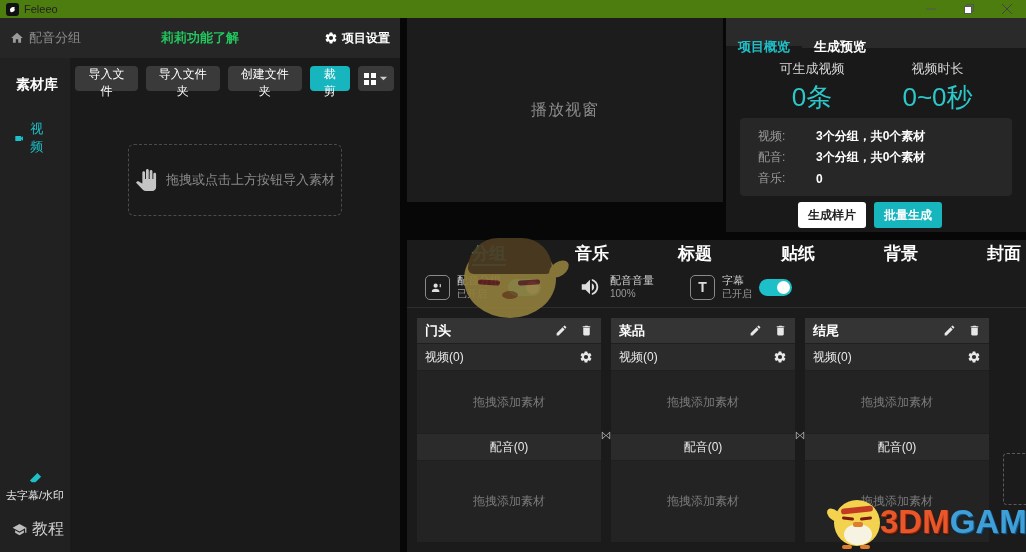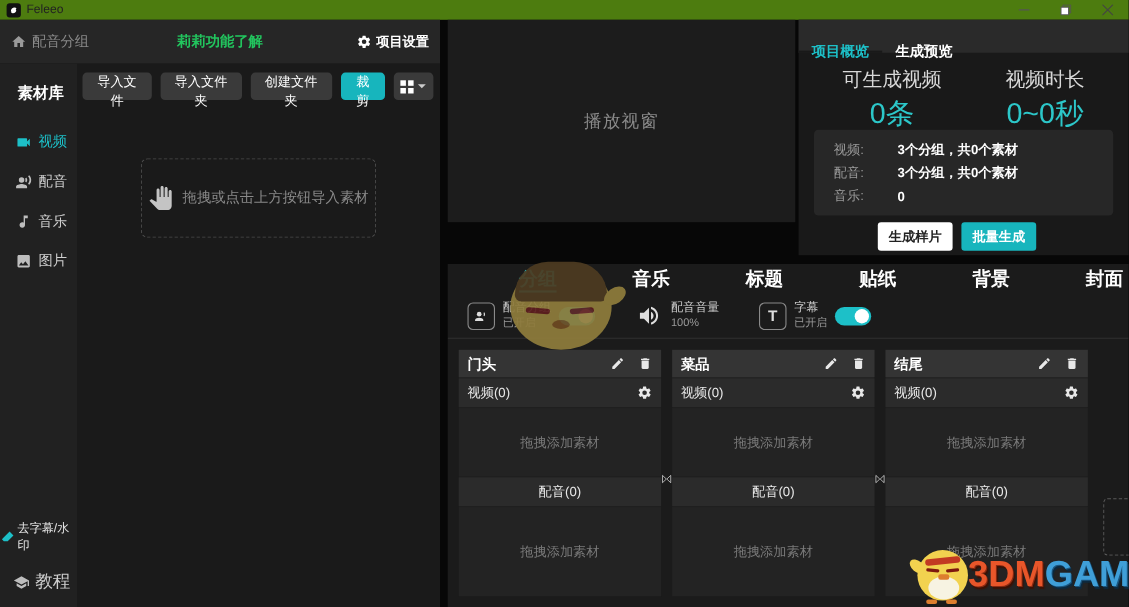--- a/index.html
+++ b/index.html
@@ -24,27 +24,27 @@
   .nav-back { display:flex; align-items:center; gap:5px; color:#8a8a8a; font-size:13px; padding-left:10px; }
   .nav-back svg { width:14px; height:14px; fill:#9a9a9a; }
   .nav-title { position:absolute; left:0; right:0; text-align:center; color:#22c55e; font-size:13px; font-weight:bold; }
   .nav-settings { margin-left:auto; display:flex; align-items:center; gap:4px; color:#fff;
     font-size:12px; font-weight:bold; padding-right:10px; position:relative; }
   .nav-settings svg { width:14px; height:14px; fill:#fff; }
 
   
   .sidebar { position:absolute; left:0; top:58px; width:70px; height:494px; background:#212121; }
   .sidebar-header { color:#fff; font-weight:bold; font-size:14px; padding:18px 0 0 16px; }
-  .side-items { margin-top:24px; display:flex; flex-direction:column; gap:14px; }
+  .side-items { margin-top:24px; display:flex; flex-direction:row; gap:14px; }
   .side-item { display:flex; align-items:center; gap:6px; padding:2px 0 2px 14px; color:#cfcfcf; font-size:13px; cursor:pointer; }
   .side-item svg { width:15px; height:15px; fill:#bdbdbd; }
   .side-item.active { color:#1dc0c8; }
   .side-item.active svg { fill:#1dc0c8; }
   .sidebar-footer { position:absolute; left:0; bottom:4px; width:70px; }
-  .side-eraser { display:flex; flex-direction:row; align-items:center; color:#e8e8e8; font-size:11px; gap:2px; cursor:pointer; }
+  .side-eraser { display:flex; flex-direction:column; align-items:center; color:#e8e8e8; font-size:11px; gap:2px; cursor:pointer; }
   .side-eraser svg { width:15px; height:15px; fill:#1dc0c8; }
   .side-tutorial { display:flex; align-items:center; gap:5px; color:#cfcfcf; font-size:16px;
     margin:16px 0 8px 12px; cursor:pointer; }
   .side-tutorial svg { width:15px; height:15px; fill:#bdbdbd; }
 
   
   .library { position:absolute; left:70px; top:58px; width:330px; height:494px; background:#1a1a1a; }
   .lib-toolbar { display:flex; align-items:center; gap:8px; padding:8px 6px 0 5px; }
   .lib-btn { height:25px; background:#3a3a3a; color:#fff; border:none; border-radius:4px;
     font-size:12px; padding:0 9px; cursor:pointer; font-family:inherit; }
@@ -65,21 +65,21 @@
   .player-text { color:#8a8a8a; font-size:16px; letter-spacing:1px; }
 
   
   .overview { position:absolute; left:726px; top:18px; width:300px; height:214px; background:#191919; }
   .ov-tabs { height:30px; background:#2a2a2a; display:flex; }
   .ov-tab { display:flex; align-items:center; padding:0 12px; font-size:13px; font-weight:bold;
     color:#fff; cursor:pointer;margin-top:28px; }
   .ov-tab.active { background:#191919; color:#1dc0c8; }
   .ov-stats { display:flex; justify-content:center; gap:58px; padding-top:12px; }
   .stat { text-align:center; }
-  .stat-label { color:#d8d8d8; font-size:18px; }
+  .stat-label { color:#d8d8d8; font-size:13px; }
   .stat-value { color:#2cc7c9; font-size:26px; margin-top:2px; }
   .ov-box { position:absolute; left:14px; top:100px; width:272px; height:78px; background:#272727;
     border-radius:4px; padding:8px 0 0 18px; }
   .ov-row { display:flex; font-size:12px; height:21px; align-items:center; }
   .ov-row .k { color:#9a9a9a; width:58px; }
   .ov-row .v { color:#fff; font-weight:bold; }
   .ov-actions { position:absolute; right:84px; top:184px; display:flex; gap:8px; }
   .btn-sample { background:#fff; color:#222; border:none; border-radius:3px; height:26px; padding:0 10px;
     font-size:12px; font-weight:bold; cursor:pointer; font-family:inherit; }
   .btn-batch { background:#17b5bd; color:#fff; border:none; border-radius:3px; height:26px; padding:0 10px;

